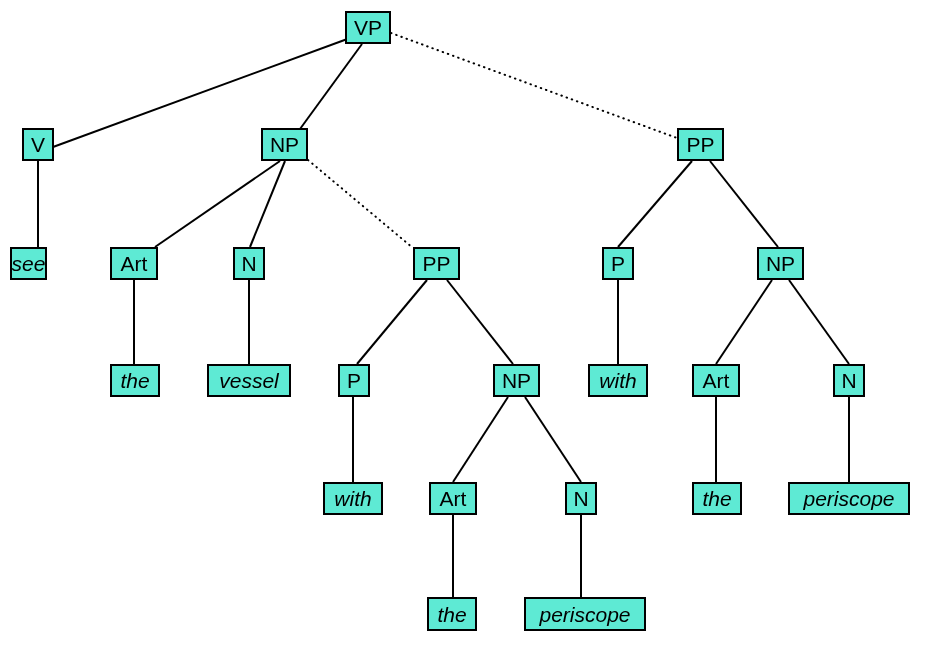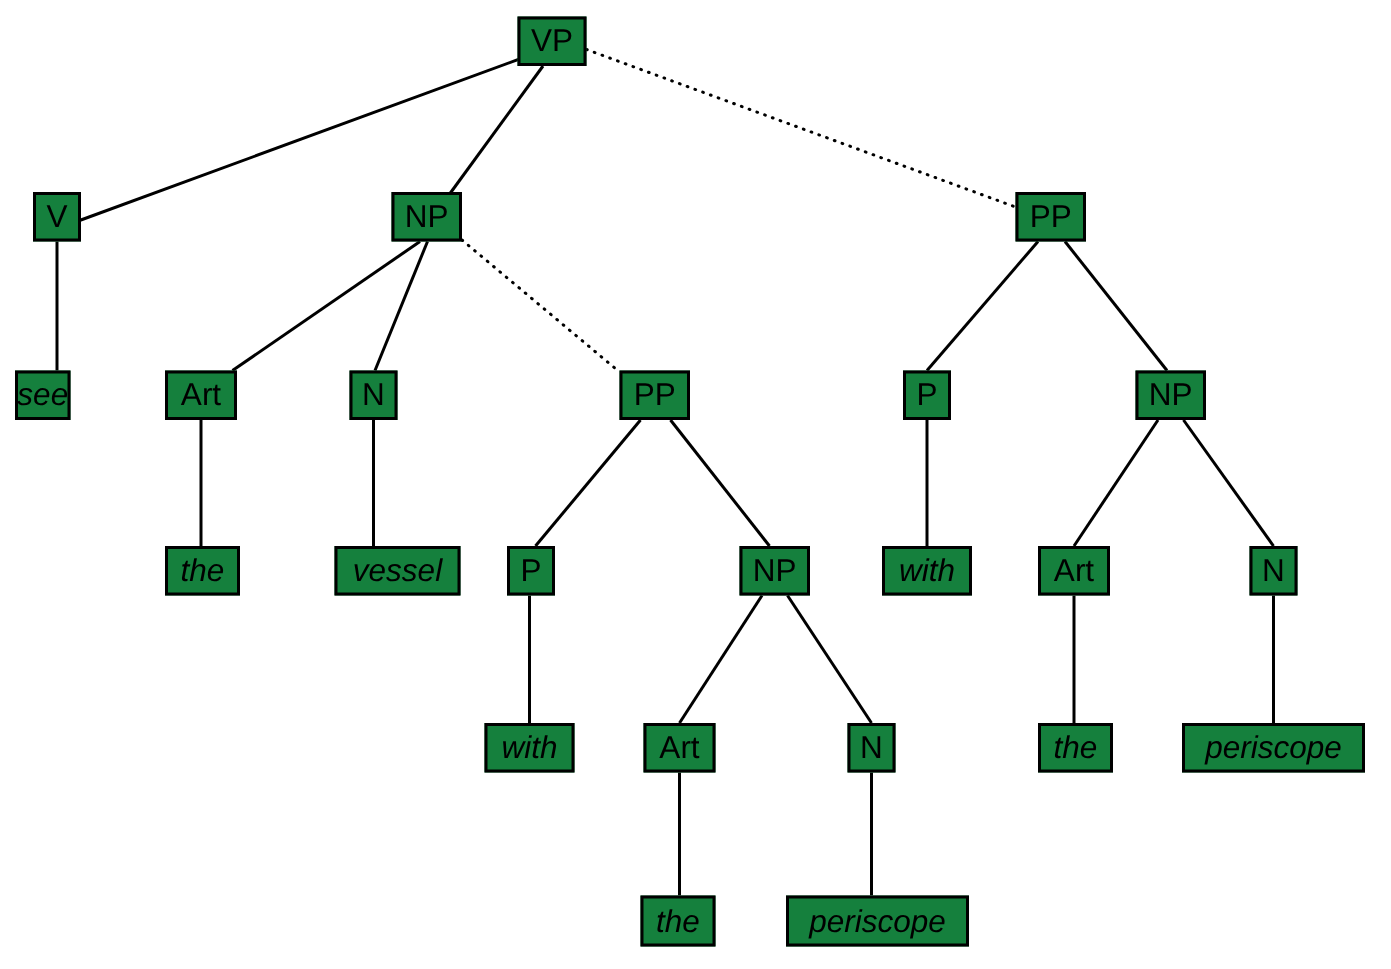--- a/index.html
+++ b/index.html
@@ -19,21 +19,21 @@
     position: absolute;
     left: 0;
     top: 0;
     width: 927px;
     height: 646px;
   }
   .node {
     position: absolute;
     box-sizing: border-box;
     border: 2px solid #000000;
-    background: #15803d;
+    background: #5eead4;
     color: #000000;
     display: flex;
     align-items: center;
     justify-content: center;
     font-size: 21px;
     line-height: 1;
     white-space: nowrap;
     padding: 0 5px;
   }
   .node.leaf {
@@ -74,21 +74,21 @@
       <div class="node" style="left: 22px; top: 128px; width: 32px; height: 33px;">V</div>
       <div class="node" style="left: 261px; top: 128px; width: 47px; height: 33px;">NP</div>
       <div class="node" style="left: 677px; top: 128px; width: 47px; height: 33px;">PP</div>
       <div class="node leaf" style="left: 10px; top: 247px; width: 37px; height: 33px;">see</div>
       <div class="node" style="left: 110px; top: 247px; width: 48px; height: 33px;">Art</div>
       <div class="node" style="left: 233px; top: 247px; width: 32px; height: 33px;">N</div>
       <div class="node" style="left: 413px; top: 247px; width: 47px; height: 33px;">PP</div>
       <div class="node" style="left: 602px; top: 247px; width: 32px; height: 33px;">P</div>
       <div class="node" style="left: 757px; top: 247px; width: 47px; height: 33px;">NP</div>
       <div class="node leaf" style="left: 110px; top: 364px; width: 50px; height: 33px;">the</div>
-      <div class="node leaf" style="left: 207px; top: 364px; width: 84px; height: 33px; margin-left: 16px;">vessel</div>
+      <div class="node leaf" style="left: 207px; top: 364px; width: 84px; height: 33px;">vessel</div>
       <div class="node" style="left: 338px; top: 364px; width: 32px; height: 33px;">P</div>
       <div class="node" style="left: 493px; top: 364px; width: 47px; height: 33px;">NP</div>
       <div class="node leaf" style="left: 588px; top: 364px; width: 60px; height: 33px;">with</div>
       <div class="node" style="left: 692px; top: 364px; width: 48px; height: 33px;">Art</div>
       <div class="node" style="left: 833px; top: 364px; width: 32px; height: 33px;">N</div>
       <div class="node leaf" style="left: 323px; top: 482px; width: 60px; height: 33px;">with</div>
       <div class="node" style="left: 429px; top: 482px; width: 48px; height: 33px;">Art</div>
       <div class="node" style="left: 565px; top: 482px; width: 32px; height: 33px;">N</div>
       <div class="node leaf" style="left: 692px; top: 482px; width: 50px; height: 33px;">the</div>
       <div class="node leaf" style="left: 788px; top: 482px; width: 122px; height: 33px;">periscope</div>

